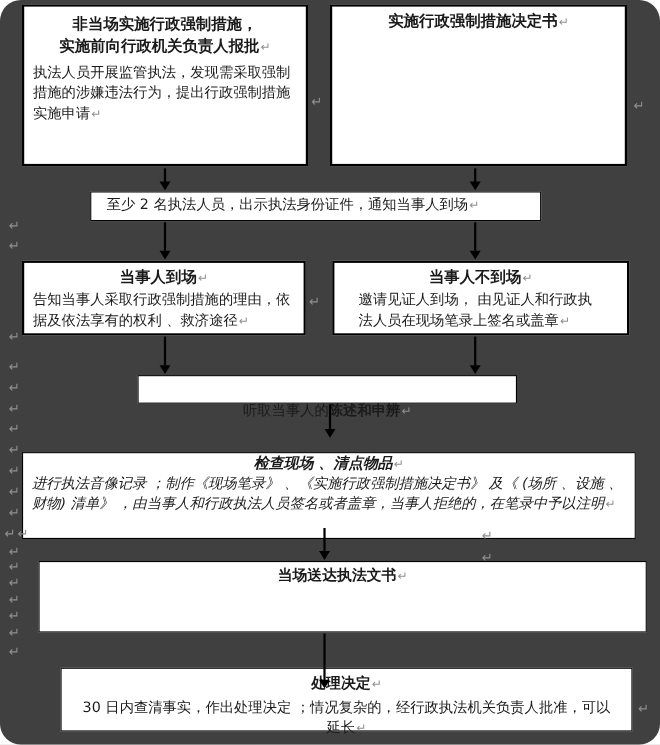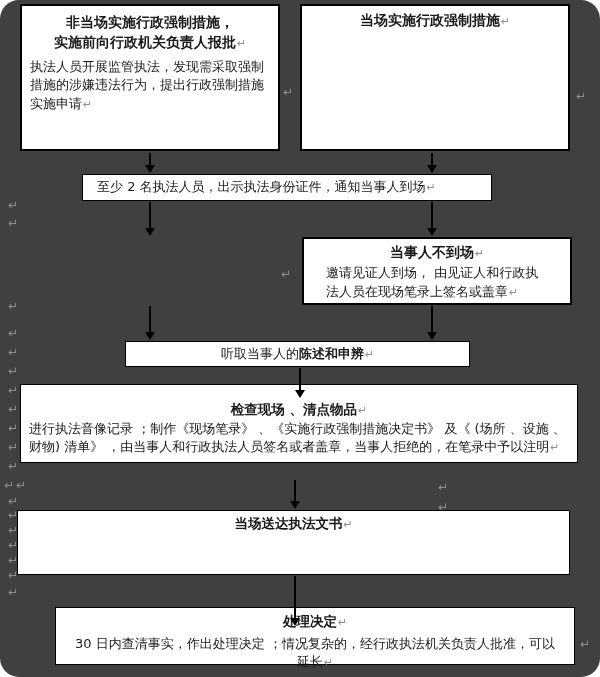--- a/index.html
+++ b/index.html
@@ -4,21 +4,21 @@
 <style>
   html,body{margin:0;padding:0;background:#ffffff;}
   #page{
     position:relative;width:600px;height:677px;background:#404040;overflow:hidden;
     font-family:"DejaVu Sans","Liberation Sans",sans-serif;color:#1a1a1a;border-radius:19px;
   }
   .fbox{position:absolute;background:#ffffff;border:2px solid #000;box-sizing:border-box;z-index:1;}
   .fbox.thin{border-width:1px;}
   .ftitle{font-weight:bold;text-align:center;font-size:14px;line-height:1.45;}
   .fbody{font-size:13px;line-height:1.45;text-align:left;}
-  .center{text-align:center;}
+  .center{text-align:center;margin-top:20px;}
   .cr{color:#909090;font-size:11px;font-weight:normal;padding-left:1px;}
   .arrow-line{position:absolute;width:2px;background:#000;z-index:5;}
   .arrow-head{position:absolute;width:0;height:0;border-left:5px solid transparent;
     border-right:5px solid transparent;border-top:8px solid #000;z-index:5;}
   .pmark{position:absolute;color:#8f8f8f;font-size:12px;line-height:1;z-index:2;}
 </style>
 </head>
 <body>
 
 <div id="page">
@@ -28,56 +28,64 @@
       <span>非当场实施行政强制措施，</span><br>
       <span>实施前向行政机关负责人报批</span><span class="cr">↵</span>
     </div>
     <div class="fbody" style="margin-top:5px;">
       <span>执法人员开展监管执法，发现需采取强制措施的涉嫌违法行为，提出行政强制措施实施申请</span><span class="cr">↵</span>
     </div>
   </div>
 
   <div class="fbox" style="left:300px;top:4px;width:270px;height:147px;padding:4px 8px;">
     <div class="ftitle">
-      <span>当场实施行政强制措施</span><span class="cr">↵</span>
+      <span>实施行政强制措施决定书</span><span class="cr">↵</span>
     </div>
   </div>
 
   <div class="fbox thin" style="left:82px;top:174px;width:410px;height:27px;padding:3px 0 0 14px;">
     <div class="fbody">
       <span>至少 2 名执法人员，出示执法身份证件，通知当事人到场</span><span class="cr">↵</span>
     </div>
   </div>
 
+  <div class="fbox" style="left:20px;top:237px;width:258px;height:68px;padding:3px 8px;">
+    <div class="ftitle">
+      <span>当事人到场</span><span class="cr">↵</span>
+    </div>
+    <div class="fbody" style="margin-top:2px;">
+      <span>告知当事人采取行政强制措施的理由，依据及依法享有的权利 、救济途径</span><span class="cr">↵</span>
+    </div>
+  </div>
 
   <div class="fbox" style="left:302px;top:237px;width:270px;height:68px;padding:3px 22px;">
     <div class="ftitle">
       <span>当事人不到场</span><span class="cr">↵</span>
     </div>
     <div class="fbody" style="margin-top:2px;">
       <span>邀请见证人到场， 由见证人和行政执法人员在现场笔录上签名或盖章</span><span class="cr">↵</span>
     </div>
   </div>
 
   <div class="fbox thin" style="left:125px;top:341px;width:345px;height:26px;padding:3px 0 0 0;">
     <div class="fbody center">
       <span>听取当事人的</span><span style="font-weight:bold;">陈述和申辨</span><span class="cr">↵</span>
     </div>
   </div>
 
-  <div class="fbox thin" style="left:20px;top:384px;width:558px;height:79px;padding:15px 8px;">
+  <div class="fbox thin" style="left:20px;top:411px;width:558px;height:79px;padding:0 8px;font-style:italic;">
     <div class="ftitle" style="font-size:13.5px;">
       <span>检查现场 、清点物品</span><span class="cr">↵</span>
     </div>
     <div class="fbody">
       <span>进行执法音像记录 ；制作《现场笔录》 、《实施行政强制措施决定书》 及《 (场所 、设施 、财物) 清单》 ，由当事人和行政执法人员签名或者盖章，当事人拒绝的，在笔录中予以注明</span><span class="cr">↵</span>
     </div>
   </div>
 
-  <div class="fbox thin" style="left:17px;top:510px;width:553px;height:65px;padding:3px 4px;">
+  <div class="fbox thin" style="left:35px;top:510px;width:553px;height:65px;padding:3px 4px;">
     <div class="ftitle" style="font-size:13.5px;">
       <span>当场送达执法文书</span><span class="cr">↵</span>
     </div>
   </div>
 
   <div class="fbox thin" style="left:55px;top:607px;width:520px;height:58px;padding:4px 16px;">
     <div class="ftitle" style="font-size:13.5px;">
       <span>处理决定</span><span class="cr">↵</span>
     </div>
     <div class="fbody center" style="margin-top:3px;">

